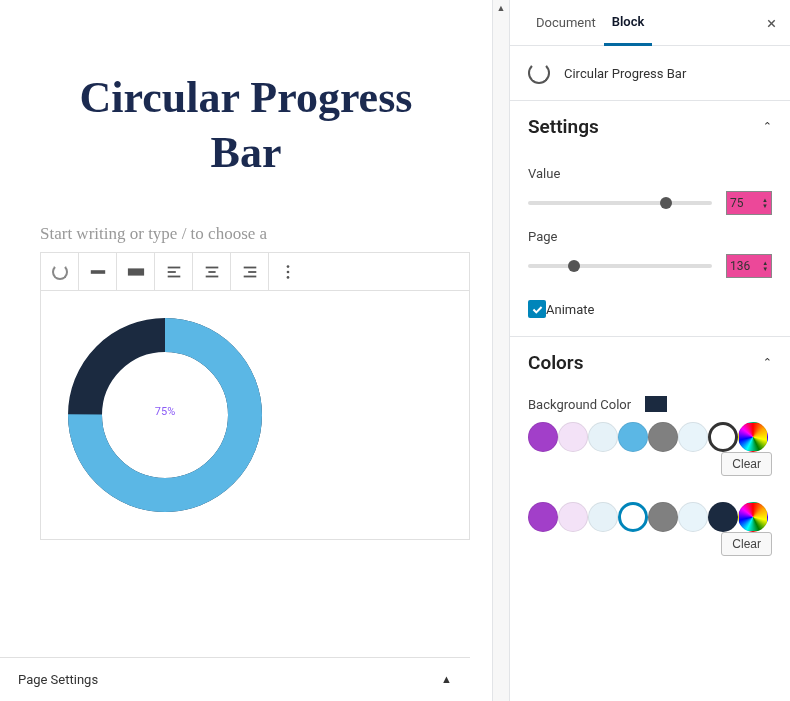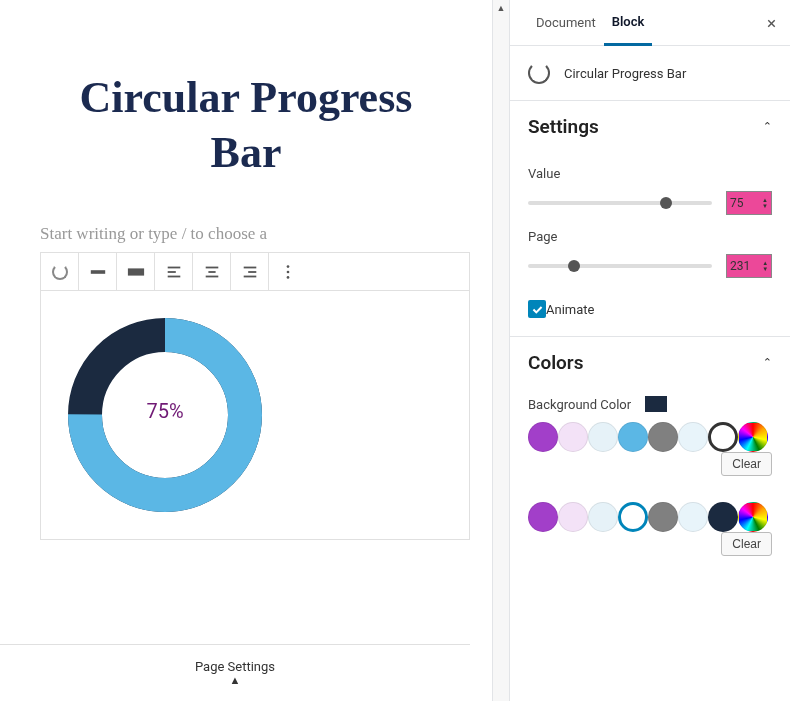--- a/index.html
+++ b/index.html
@@ -43,22 +43,22 @@
 .title { font-family: Georgia, serif; font-size: 44px; font-weight: 700; color: #1b2a50; text-align: center; line-height: 1.25; margin-top: 30px; }
 .placeholder { font-family: Georgia, serif; color: #999; font-size: 17px; margin-top: 44px; margin-bottom: 8px; }
 .block-wrap { border: 1px solid #e0e0e0; background: #fff; width: 430px; }
 .block-toolbar { display: flex; height: 38px; border-bottom: 1px solid #e0e0e0; }
 .tb-btn { width: 38px; height: 38px; display: flex; align-items: center; justify-content: center; border-right: 1px solid #e0e0e0; cursor: pointer; color: #555; }
 .tb-btn svg { width: 18px; height: 18px; }
 .tb-btn .spinner { width: 16px; height: 16px; border-width: 2px; border-color: #888; border-top-color: transparent; }
 .progress-area { padding: 24px; display: flex; justify-content: flex-start; }
 .circ-wrap { position: relative; width: 200px; height: 200px; }
 .circ-wrap svg { width: 200px; height: 200px; transform: rotate(-90deg); }
-.circ-label { position: absolute; top: 50%; left: 50%; transform: translate(-50%, -50%); font-size: 20px; color: #701a75; margin-top: -4px; }
-.page-sett { position: absolute; bottom: 0; left: 0; width: 470px; border-top: 1px solid #e0e0e0; padding: 14px 18px; font-size: 13px; color: #333; display: flex; justify-content: space-between; align-items: center; background: #fff; flex-direction: column; }
+.circ-label { position: absolute; top: 50%; left: 50%; transform: translate(-50%, -50%); font-size: 11px; color: #8b5cf6; margin-top: -4px; }
+.page-sett { position: absolute; bottom: 0; left: 0; width: 470px; border-top: 1px solid #e0e0e0; padding: 14px 18px; font-size: 13px; color: #333; display: flex; justify-content: space-between; align-items: center; background: #fff; }
 .chev { font-size: 11px; }
 .stepper { display: flex; flex-direction: column; font-size: 6px; line-height: 6px; color: #333; }
 </style>
 </head>
 <body>
 
 <div class="layout">
   <div class="editor">
     <h1 class="title">Circular Progress Bar</h1>
     <div class="placeholder">Start writing or type / to choose a</div>
@@ -158,21 +158,21 @@
               </div>
           </div>
         </div>
         <div class="setting">
           <span class="setting-label">Page</span>
           <div class="slider-row">
             <div class="slider">
                 <div class="slider-thumb" style="left:25%"></div>
               </div>
             <div class="num-input">
-                <span>231</span>
+                <span>136</span>
                 <span class="stepper">▲<br>▼</span>
               </div>
           </div>
         </div>
         <div class="checkbox-row">
           <div class="cb">
             <svg viewBox="0 0 16 16" fill="none" stroke="#fff" stroke-width="2.5">
                 <polyline points="3,8 6.5,11.5 13,5"></polyline>
               </svg>
           </div>

